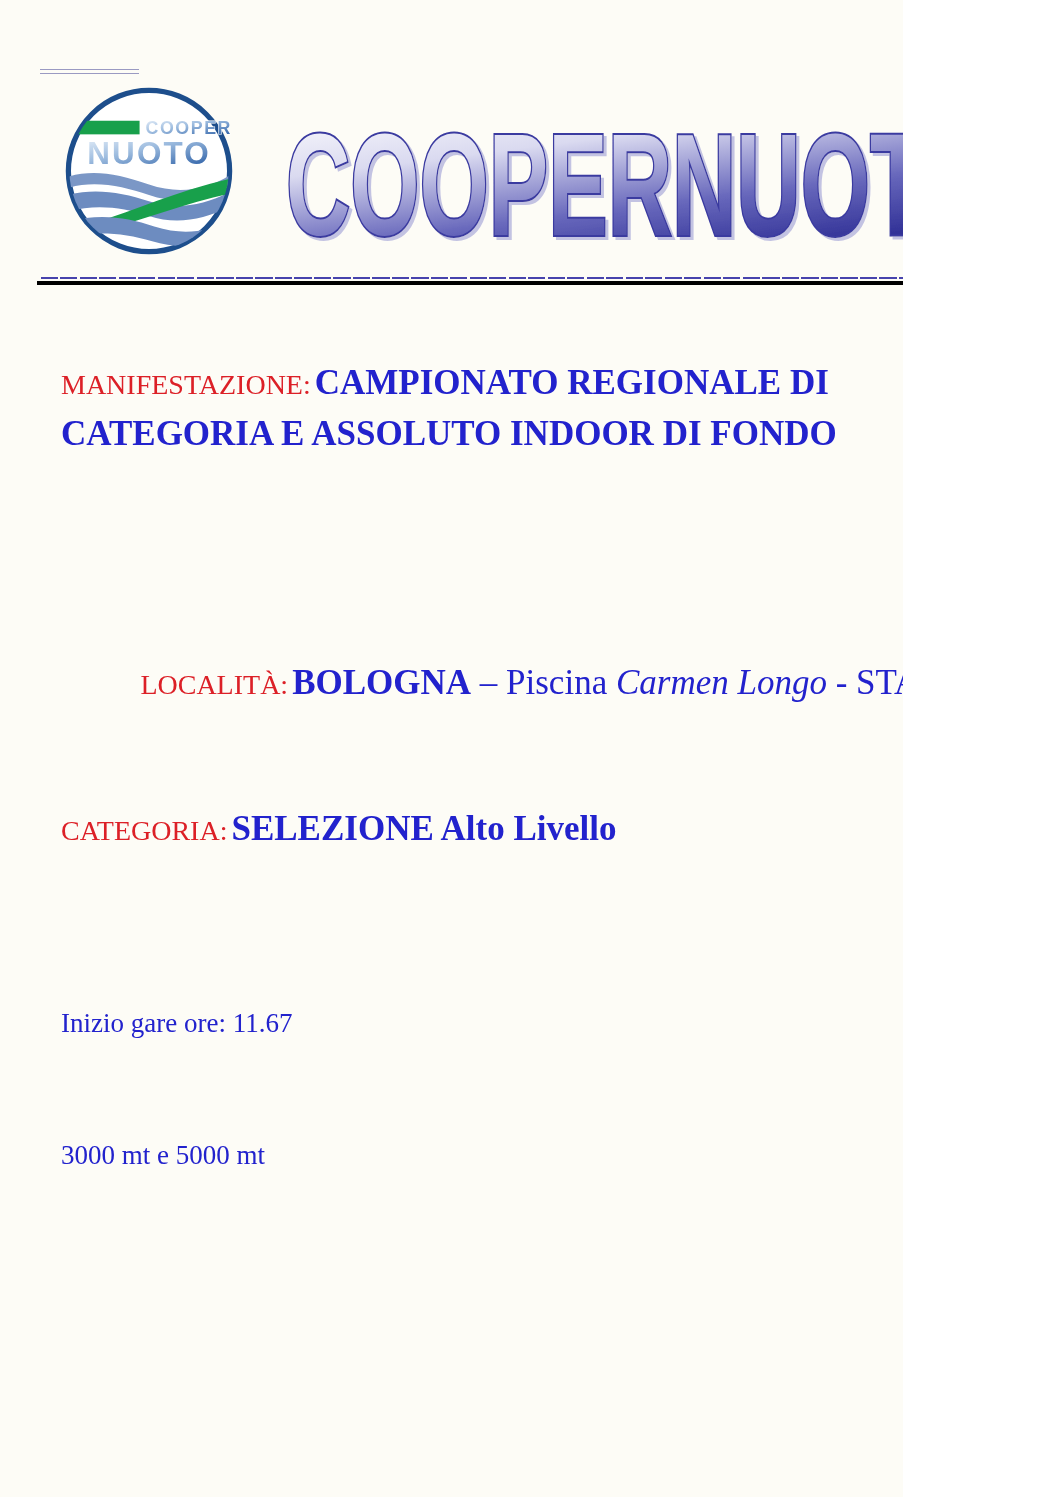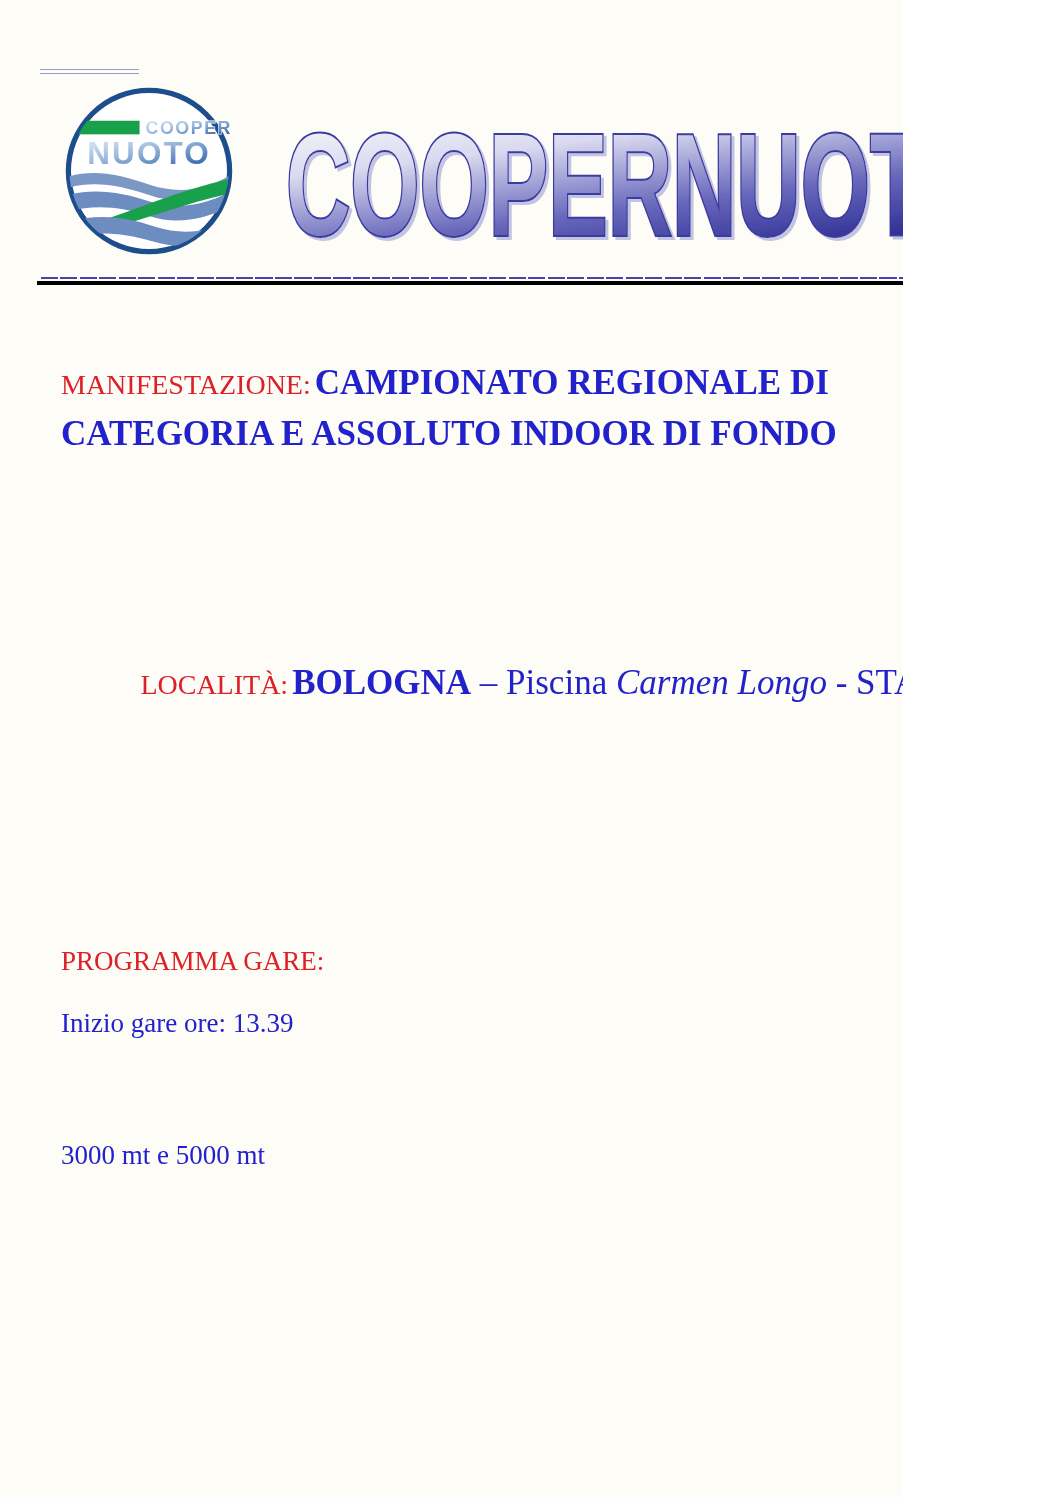--- a/index.html
+++ b/index.html
@@ -100,22 +100,25 @@
     <span class="label">MANIFESTAZIONE:</span>
     <span class="v-bold">CAMPIONATO REGIONALE DI CATEGORIA E ASSOLUTO INDOOR DI FONDO</span>
   </div>
 
 
   <div class="row" id="localita-row">
     <span class="label">LOCALITÀ:</span>
     <span class="v-bold">BOLOGNA</span><span class="v-reg"> – Piscina </span><span class="v-italic">Carmen Longo</span><span class="v-reg"> - STADIO</span>
   </div>
 
+  <div class="row" id="categoria-row">
+    <span class="label">CATEGORIA:</span>
+    <span class="v-bold">SELEZIONE Alto Livello</span>
+  </div>
 
-  <div class="row" id="programma-heading">PROGRAMMA GARE:</div>
 
   <div class="row" id="program-lines">
-    <div>Inizio gare ore: 13.39</div>
+    <div>Inizio gare ore: 11.67</div>
   </div>
 
   <div class="row" id="distances">3000 mt e 5000 mt</div>
 
 </div>
 
 </body></html>

